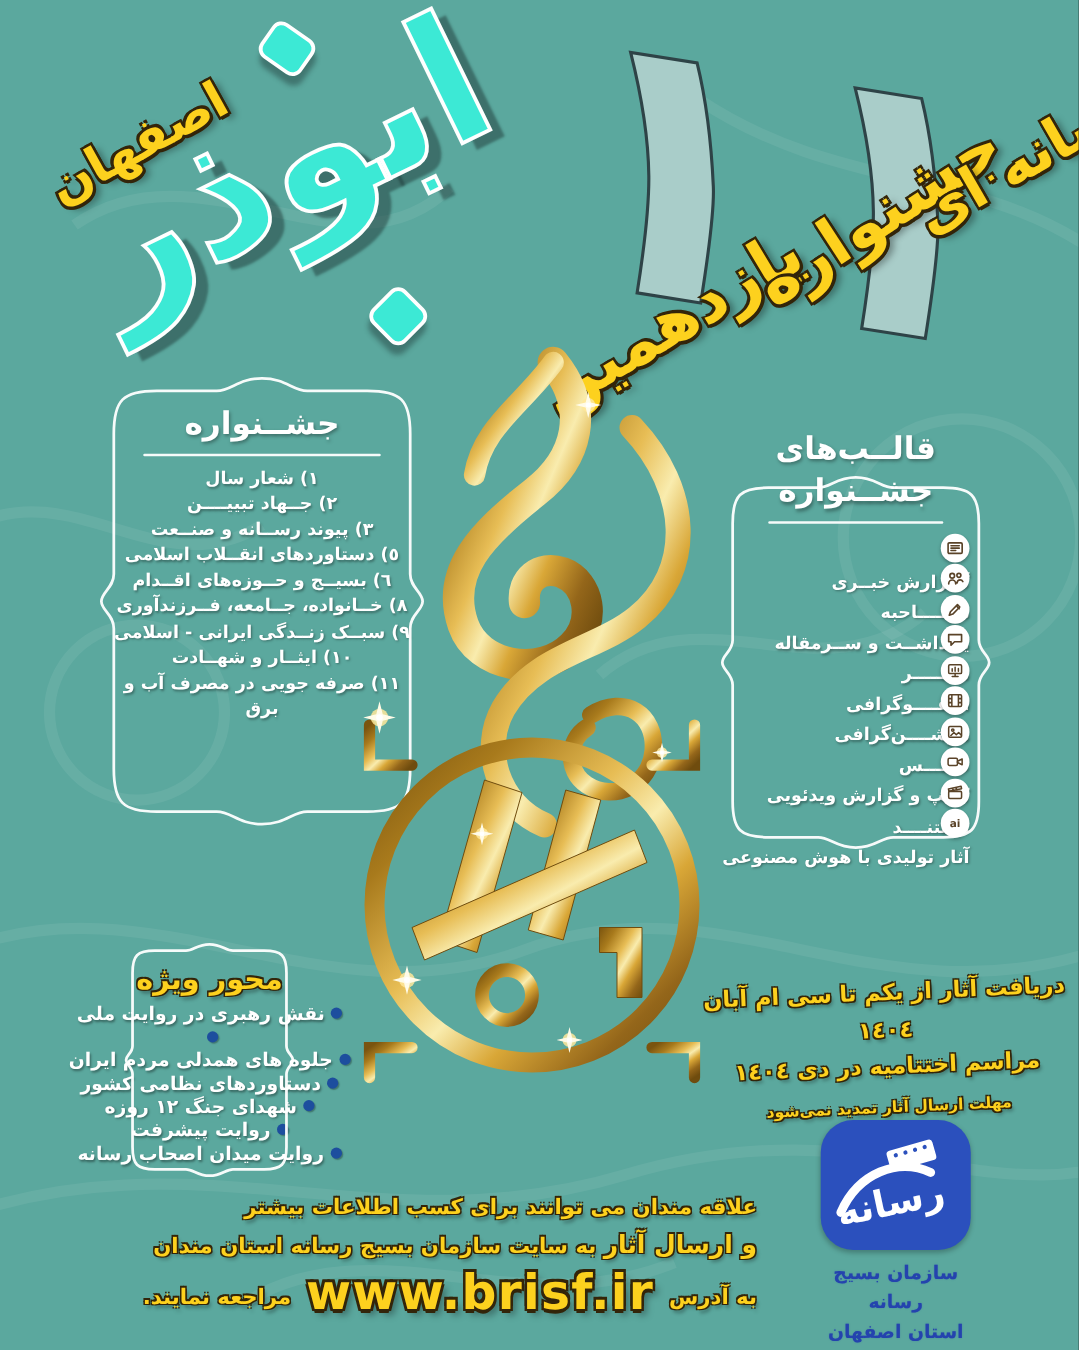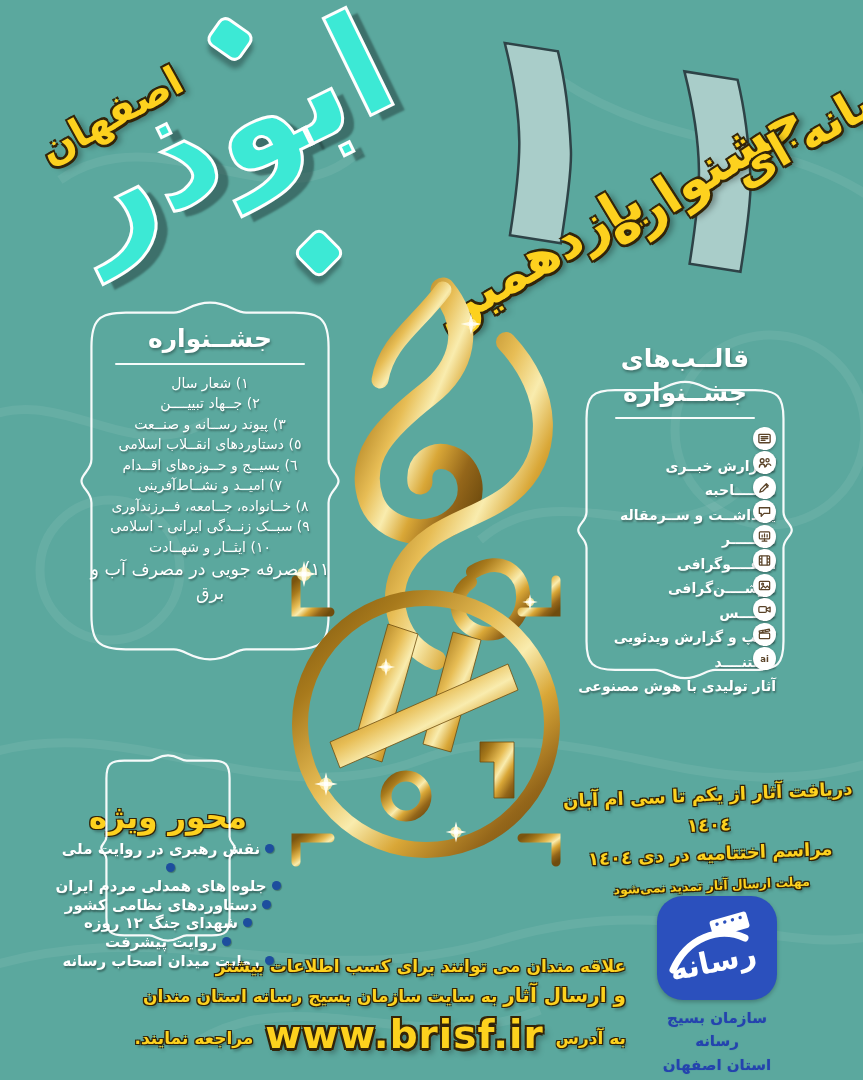--- a/index.html
+++ b/index.html
@@ -38,57 +38,57 @@
 
   
   .panel { z-index:5; text-align:center; color:#fff; }
   .panel .frame { position:absolute; inset:0; width:100%; height:100%; }
   .panel-title { font-size:25px; font-weight:bold; line-height:1.35;
     text-shadow:1px 2px 3px rgba(0,0,0,.35); }
   .divider { height:2px; background:#fff; border-radius:2px; margin:7px auto 8px; opacity:.95; }
 
   .panel-themes { left:74px; top:300px; width:272px; height:362px; padding-top:22px; }
   .panel-themes .divider { width:190px; }
-  .themes-list { padding:0 16px; font-size:14px; font-weight:normal; line-height:20.5px; }
+  .themes-list { padding:0 16px; font-size:14px; font-weight:bold; line-height:20.5px; }
   .themes-list > div { text-shadow:1px 1.5px 2px rgba(0,0,0,.35); }
   .themes-list > div:nth-child(10) { font-size:17.5px; letter-spacing:1.5px; line-height:24px; }
   .themes-list > div:nth-child(11) { font-size:12.8px; }
 
   .panel-formats { left:576px; top:316px; width:218px; height:428px; padding-top:26px; }
   .panel-formats .divider { width:140px; }
   .fmt-list { margin-top:8px; }
   .fmt-row { display:flex; align-items:flex-start; justify-content:flex-start;
     height:24.5px; padding:0 18px 0 6px; gap:8px;flex-direction:column; }
   .fmt-icon { flex:0 0 auto; width:23px; height:23px; border-radius:50%; background:#fff;
     display:flex; align-items:center; justify-content:center;
     box-shadow:0 1.5px 3px rgba(0,0,0,.3); }
   .fmt-icon svg { width:15px; height:15px; }
   .fmt-label { font-size:14px; font-weight:bold; color:#fff; white-space:nowrap;
     text-shadow:1px 1.5px 2px rgba(0,0,0,.35); }
   .fmt-row:nth-child(11) .fmt-label { font-size:12px; }
 
   .panel-special { left:34px; top:754px; width:268px; height:188px; padding-top:17px; }
-  .special-title { font-size:31px;margin-top:28px; }
+  .special-title { font-size:23px; }
   .special-list { margin-top:5px; font-size:15px; font-weight:bold; line-height:18.6px; }
   .special-list > div { color:#fff; text-shadow:1px 1.5px 2px rgba(0,0,0,.4); }
   .dot { display:inline-block; width:9px; height:9px; border-radius:50%;
     background:#1d4e9e; margin-left:5px; vertical-align:1px;
     box-shadow:1px 1px 1px rgba(0,0,0,.3); }
 
   
   .artwork { left:268px; top:272px; width:332px; height:598px; z-index:6; pointer-events:none; }
 
   
   .dates { left:556px; top:780px; width:307px; text-align:center;
     transform:rotate(-2.5deg); z-index:7; }
   .dates .l1, .dates .l2 { font-size:18px; line-height:1.65; }
   .dates .note { font-size:12.5px; margin-top:9px; }
 
   
-  .footer { left:108px; top:956px; width:518px; text-align:right; z-index:7; }
+  .footer { left:88px; top:956px; width:518px; text-align:right; z-index:7; }
   .footer .f1 { font-size:17px; margin-bottom:7px; }
   .footer .f2 { font-size:17px; margin-bottom:5px; }
   .footer .f2 .strong { font-size:20px; }
   .footer .f3 { font-size:17px; }
   .website { display:inline-block; direction:ltr; unicode-bidi:embed; font-size:39px;
     letter-spacing:1px; vertical-align:-4px; margin:0 6px; }
 
   
   .logo { left:648px; top:896px; width:138px; text-align:center; z-index:7; }
   .badge { width:120px; height:104px; margin:0 auto; background:#2b50bd;
@@ -272,21 +272,20 @@
     <div class="panel-title">
       <div>جشــنواره</div>
     </div>
     <div class="divider"></div>
     <div class="themes-list">
       <div>۱) شعار سال</div>
       <div>۲) جــهاد تبییــــن</div>
       <div>۳) پیوند رســانه و صنــعت</div>
       <div>٥) دستاوردهای انقــلاب اسلامی</div>
       <div>٦) بسیــج و حــوزه‌های اقــدام</div>
-      <div>۷) امیــد و نشــاط‌آفرینی</div>
       <div>۸) خــانواده، جــامعه، فــرزندآوری</div>
       <div>۹) سبــک زنــدگی ایرانی - اسلامی</div>
       <div>۱۰) ایثــار و شهــادت</div>
       <div>۱۱) صرفه جویی در مصرف آب و برق</div>
     </div>
   </div>
 
   <div class="abs panel panel-formats">
     <svg class="frame" preserveAspectRatio="none">
         <use href="#ornate-frame"></use>

